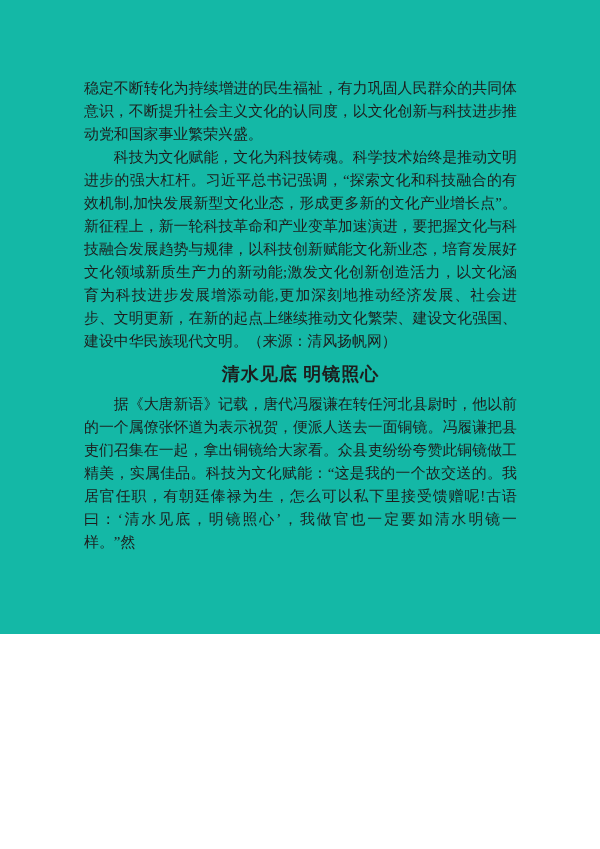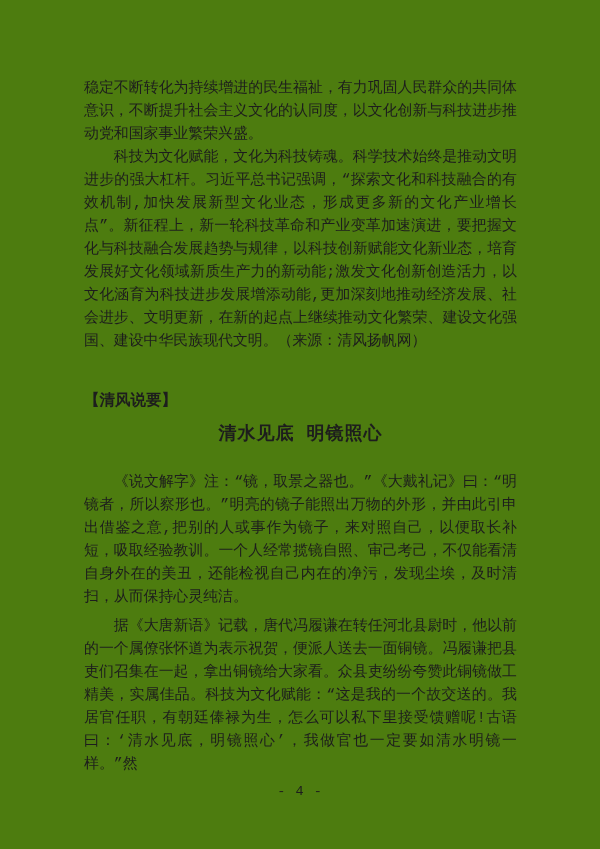--- a/index.html
+++ b/index.html
@@ -3,24 +3,24 @@
 <meta charset="utf-8">
 <style>
   html, body {
     margin: 0;
     padding: 0;
     background: #ffffff;
   }
   .page {
     position: relative;
     width: 600px;
-    height: 849px;
-    background: #4d7c0f;
+    height: 634px;
+    background: #14b8a6;
     overflow: hidden;
-    font-family: Liberation Mono, monospace;
+    font-family: Liberation Serif, serif;
     color: #1d1d1d;
   }
   .content {
     position: absolute;
     left: 84px;
     top: 77px;
     width: 433px;
   }
   .body-par {
     margin: 0;
@@ -67,24 +67,22 @@
 </head>
 <body>
 
 <div class="page">
   <div class="content">
 
     <p class="body-par">稳定不断转化为持续增进的民生福祉，有力巩固人民群众的共同体意识，不断提升社会主义文化的认同度，以文化创新与科技进步推动党和国家事业繁荣兴盛。</p>
 
     <p class="body-par indent">科技为文化赋能，文化为科技铸魂。科学技术始终是推动文明进步的强大杠杆。习近平总书记强调，“探索文化和科技融合的有效机制,加快发展新型文化业态，形成更多新的文化产业增长点”。新征程上，新一轮科技革命和产业变革加速演进，要把握文化与科技融合发展趋势与规律，以科技创新赋能文化新业态，培育发展好文化领域新质生产力的新动能;激发文化创新创造活力，以文化涵育为科技进步发展增添动能,更加深刻地推动经济发展、社会进步、文明更新，在新的起点上继续推动文化繁荣、建设文化强国、建设中华民族现代文明。（来源：清风扬帆网）</p>
 
-    <div class="section-heading">【清风说要】</div>
 
     <div class="article-title">清水见底  明镜照心</div>
 
-    <p class="body-par indent article-body">《说文解字》注：“镜，取景之器也。”《大戴礼记》曰：“明镜者，所以察形也。”明亮的镜子能照出万物的外形，并由此引申出借鉴之意,把别的人或事作为镜子，来对照自己，以便取长补短，吸取经验教训。一个人经常揽镜自照、审己考己，不仅能看清自身外在的美丑，还能检视自己内在的净污，发现尘埃，及时清扫，从而保持心灵纯洁。</p>
 
     <p class="body-par indent article-par2">据《大唐新语》记载，唐代冯履谦在转任河北县尉时，他以前的一个属僚张怀道为表示祝贺，便派人送去一面铜镜。冯履谦把县吏们召集在一起，拿出铜镜给大家看。众县吏纷纷夸赞此铜镜做工精美，实属佳品。科技为文化赋能：“这是我的一个故交送的。我居官任职，有朝廷俸禄为生，怎么可以私下里接受馈赠呢!古语曰：‘清水见底，明镜照心’，我做官也一定要如清水明镜一样。”然</p>
 
   </div>
 
   <div class="page-footer">- 4 -</div>
 </div>
 
 </body></html>

